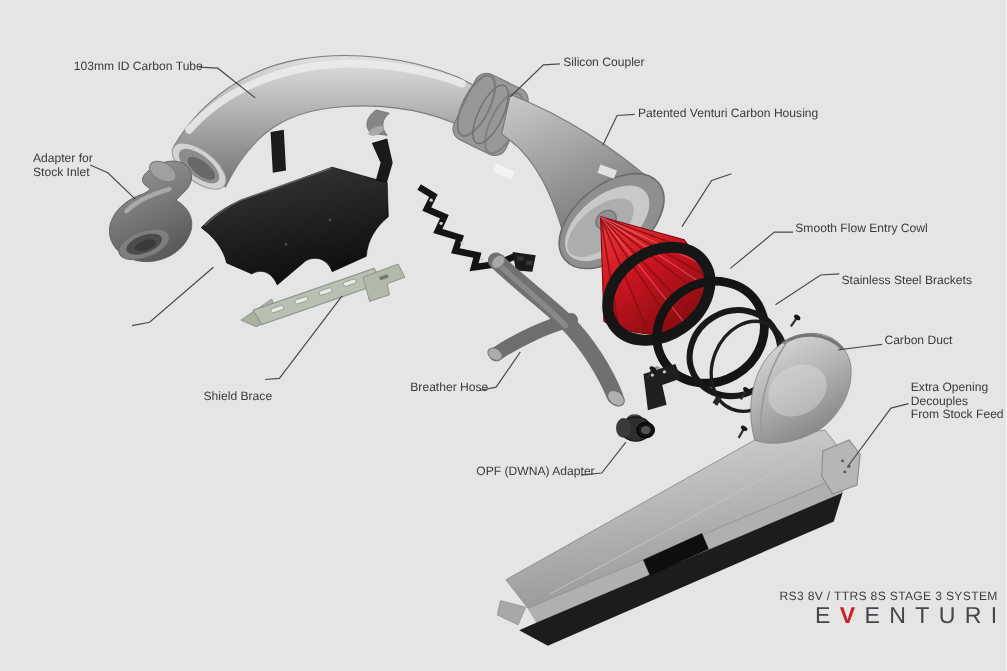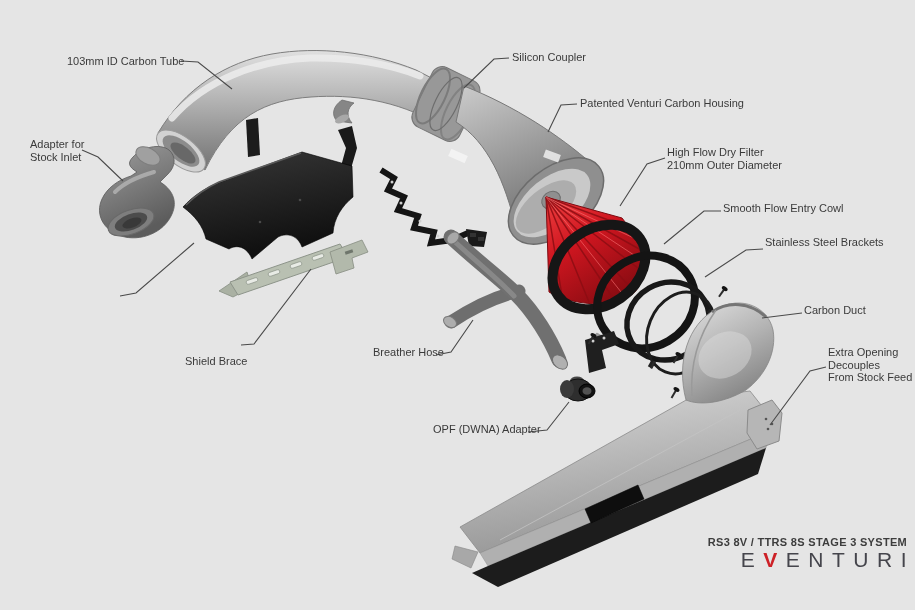--- a/index.html
+++ b/index.html
@@ -1,21 +1,21 @@
 <!DOCTYPE html>
 <html><head>
 <meta charset="utf-8">
 <style>
   html,body{margin:0;padding:0;background:#ffffff;}
   .stage{position:relative;width:915px;height:610px;background:#e5e5e5;overflow:hidden;
          font-family:"Liberation Sans",sans-serif;}
   .stage svg{position:absolute;left:0;top:0;}
   .lbl{position:absolute;font-size:11px;line-height:12.5px;color:#3a3a3a;white-space:nowrap;}
   .lbl div{white-space:nowrap;}
-  .sys-title{position:absolute;right:8px;top:536px;font-size:11px;font-weight:bold;
+  .sys-title{position:absolute;right:8px;top:536px;font-size:11px;font-weight:normal;
              color:#3d3d3d;letter-spacing:.3px;margin-left:48px;}
   .brand{position:absolute;right:0px;top:548px;font-size:21px;color:#45454c;
          letter-spacing:8.5px;font-weight:normal;text-align:right;}
   .brand .accent{color:#cd2127;font-weight:bold;}
 </style>
 </head>
 <body>
 
 <div class="stage">
 
@@ -250,28 +250,24 @@
 <div class="lbl" style="left:512px;top:51px">
   <div>Silicon Coupler</div>
 </div>
 <div class="lbl" style="left:580px;top:97px">
   <div>Patented Venturi Carbon Housing</div>
 </div>
 <div class="lbl" style="left:30px;top:138px">
   <div>Adapter for</div>
       <div>Stock Inlet</div>
 </div>
-<div class="lbl" style="left:667px;top:146px">
-  <div>High Flow Dry Filter</div>
-      <div>210mm Outer Diameter</div>
-</div>
 <div class="lbl" style="left:723px;top:202px">
   <div>Smooth Flow Entry Cowl</div>
 </div>
-<div class="lbl" style="left:765px;top:236px">
+<div class="lbl" style="left:765px;top:249px">
   <div>Stainless Steel Brackets</div>
 </div>
 <div class="lbl" style="left:804px;top:304px">
   <div>Carbon Duct</div>
 </div>
 <div class="lbl" style="left:828px;top:346px">
   <div>Extra Opening</div>
   <div>Decouples</div>
   <div>From Stock Feed</div>
 </div>

